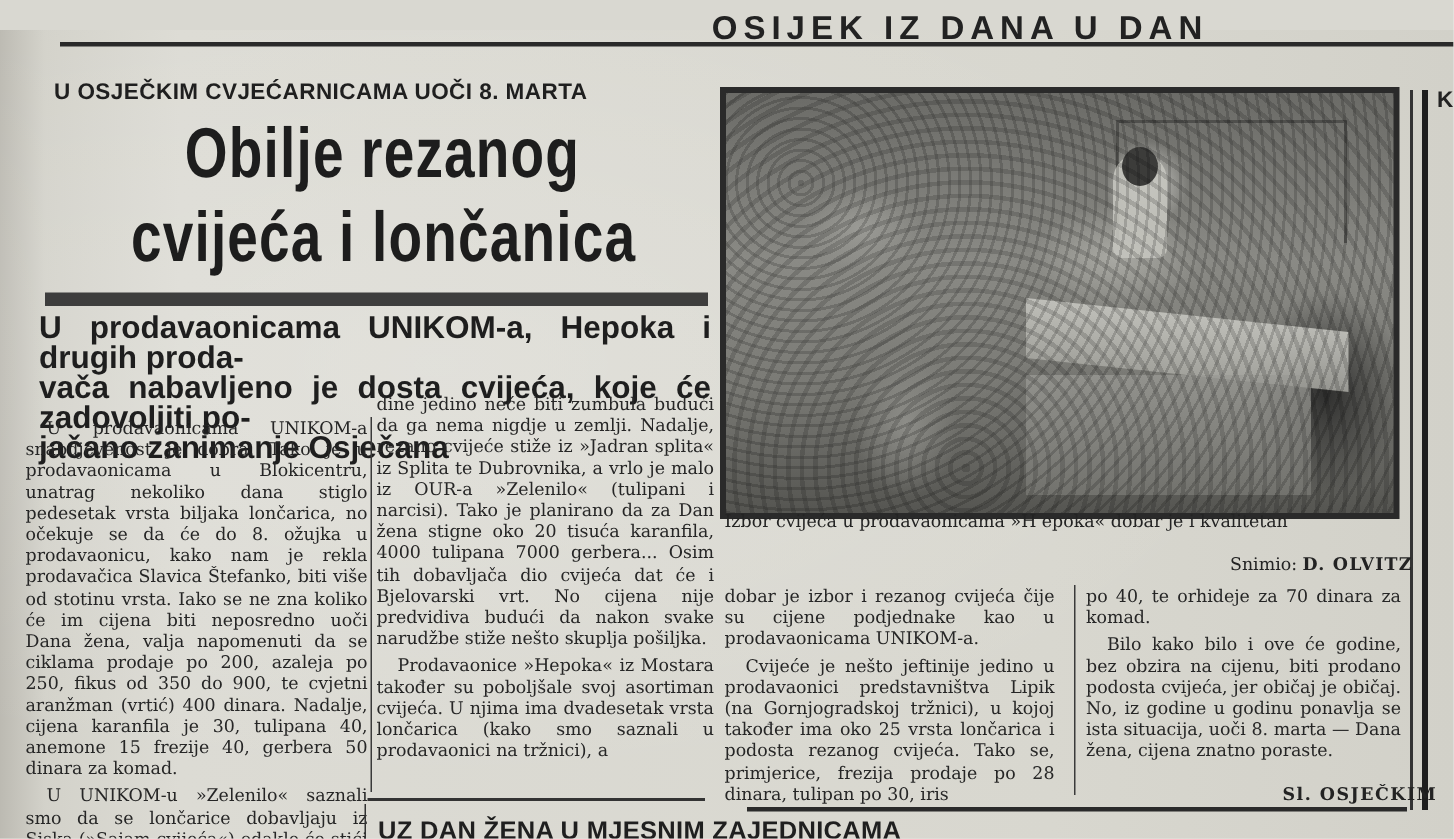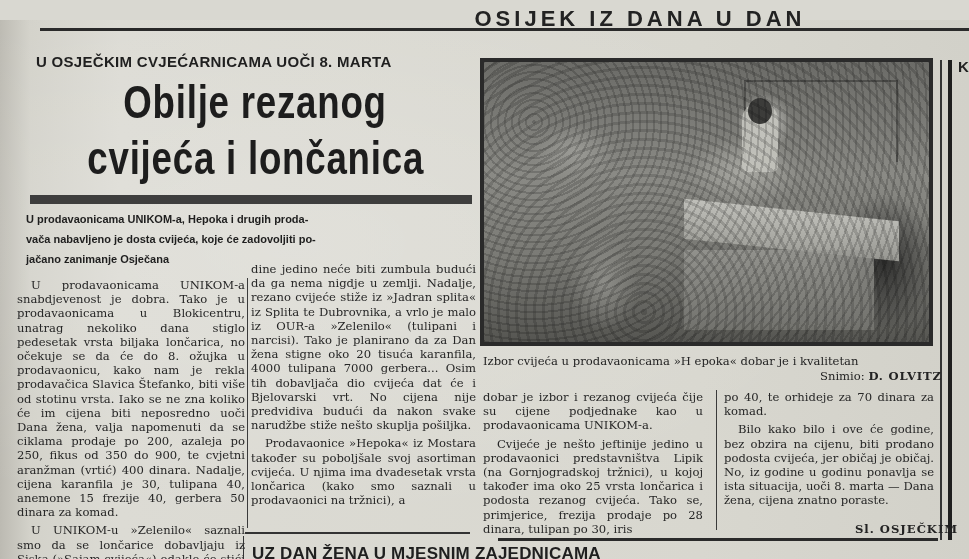--- a/index.html
+++ b/index.html
@@ -31,21 +31,21 @@
     position:absolute; left:40px; top:54px; width:430px; text-align:center;
     font-family:"Liberation Sans", sans-serif; font-weight:bold;
     font-size:47px; line-height:56px; color:#1d1d1d;
     transform:scaleX(0.78); transform-origin:center top;
     letter-spacing:1px;
   }
   .headline div { white-space:nowrap; }
   .thick-rule { position:absolute; left:30px; top:175px; width:442px; height:9px; background:#2c2c2c; opacity:0.9; }
   .deck {
     position:absolute; left:26px; top:189px; width:448px;
-    font-family:"Liberation Sans", sans-serif; font-weight:bold; font-size:11px;
+    font-family:"Liberation Sans", sans-serif; font-weight:bold; font-size:21px;
     line-height:20px; text-align:justify; color:#1e1e1e;
   }
   .deck .last { text-align:left; }
   .col {
     position:absolute; font-size:11.6px; line-height:14.2px;
     text-align:justify; color:#262626;
   }
   .col p { margin:0; text-indent:14px; }
   .col p.noindent { text-indent:0; }
   .col p + p { margin-top:4px; }
@@ -90,21 +90,21 @@
     position:absolute; left:0; top:0; width:445px; height:280px;
     background:
       repeating-radial-gradient(circle at 50px 60px, rgba(30,30,30,0.35) 0 2px, transparent 2px 7px),
       repeating-radial-gradient(circle at 160px 250px, rgba(25,25,25,0.3) 0 3px, transparent 3px 9px);
     mix-blend-mode:multiply; opacity:0.55;
   }
   .right-rule-a { position:absolute; left:940px; top:40px; width:2px; height:480px; background:#333; }
   .right-rule-b { position:absolute; left:948px; top:40px; width:4px; height:480px; background:#1e1e1e; }
   .edge-k { position:absolute; left:958px; top:38px; font-family:"Liberation Sans", sans-serif; font-weight:bold; font-size:15px; color:#222; }
   .caption {
-    position:absolute; left:483px; top:334px; width:440px;
+    position:absolute; left:483px; top:320px; width:440px;
     font-size:11.6px; line-height:14px; color:#232323; white-space:nowrap;
   }
   .credit { position:absolute; left:820px; top:349px; font-size:11.6px; color:#232323; white-space:nowrap; }
   .credit b { letter-spacing:0.8px; }
   .col3 { left:483px; top:370px; width:220px; }
   .col4 { left:724px; top:370px; width:210px; }
   .col-sep2 { position:absolute; left:716px; top:370px; width:1px; height:140px; background:#3a3a3a; }
   .byline {
     position:absolute; left:855px; top:502px; font-size:11.6px; font-weight:bold;
     letter-spacing:1px; color:#232323; white-space:nowrap;

